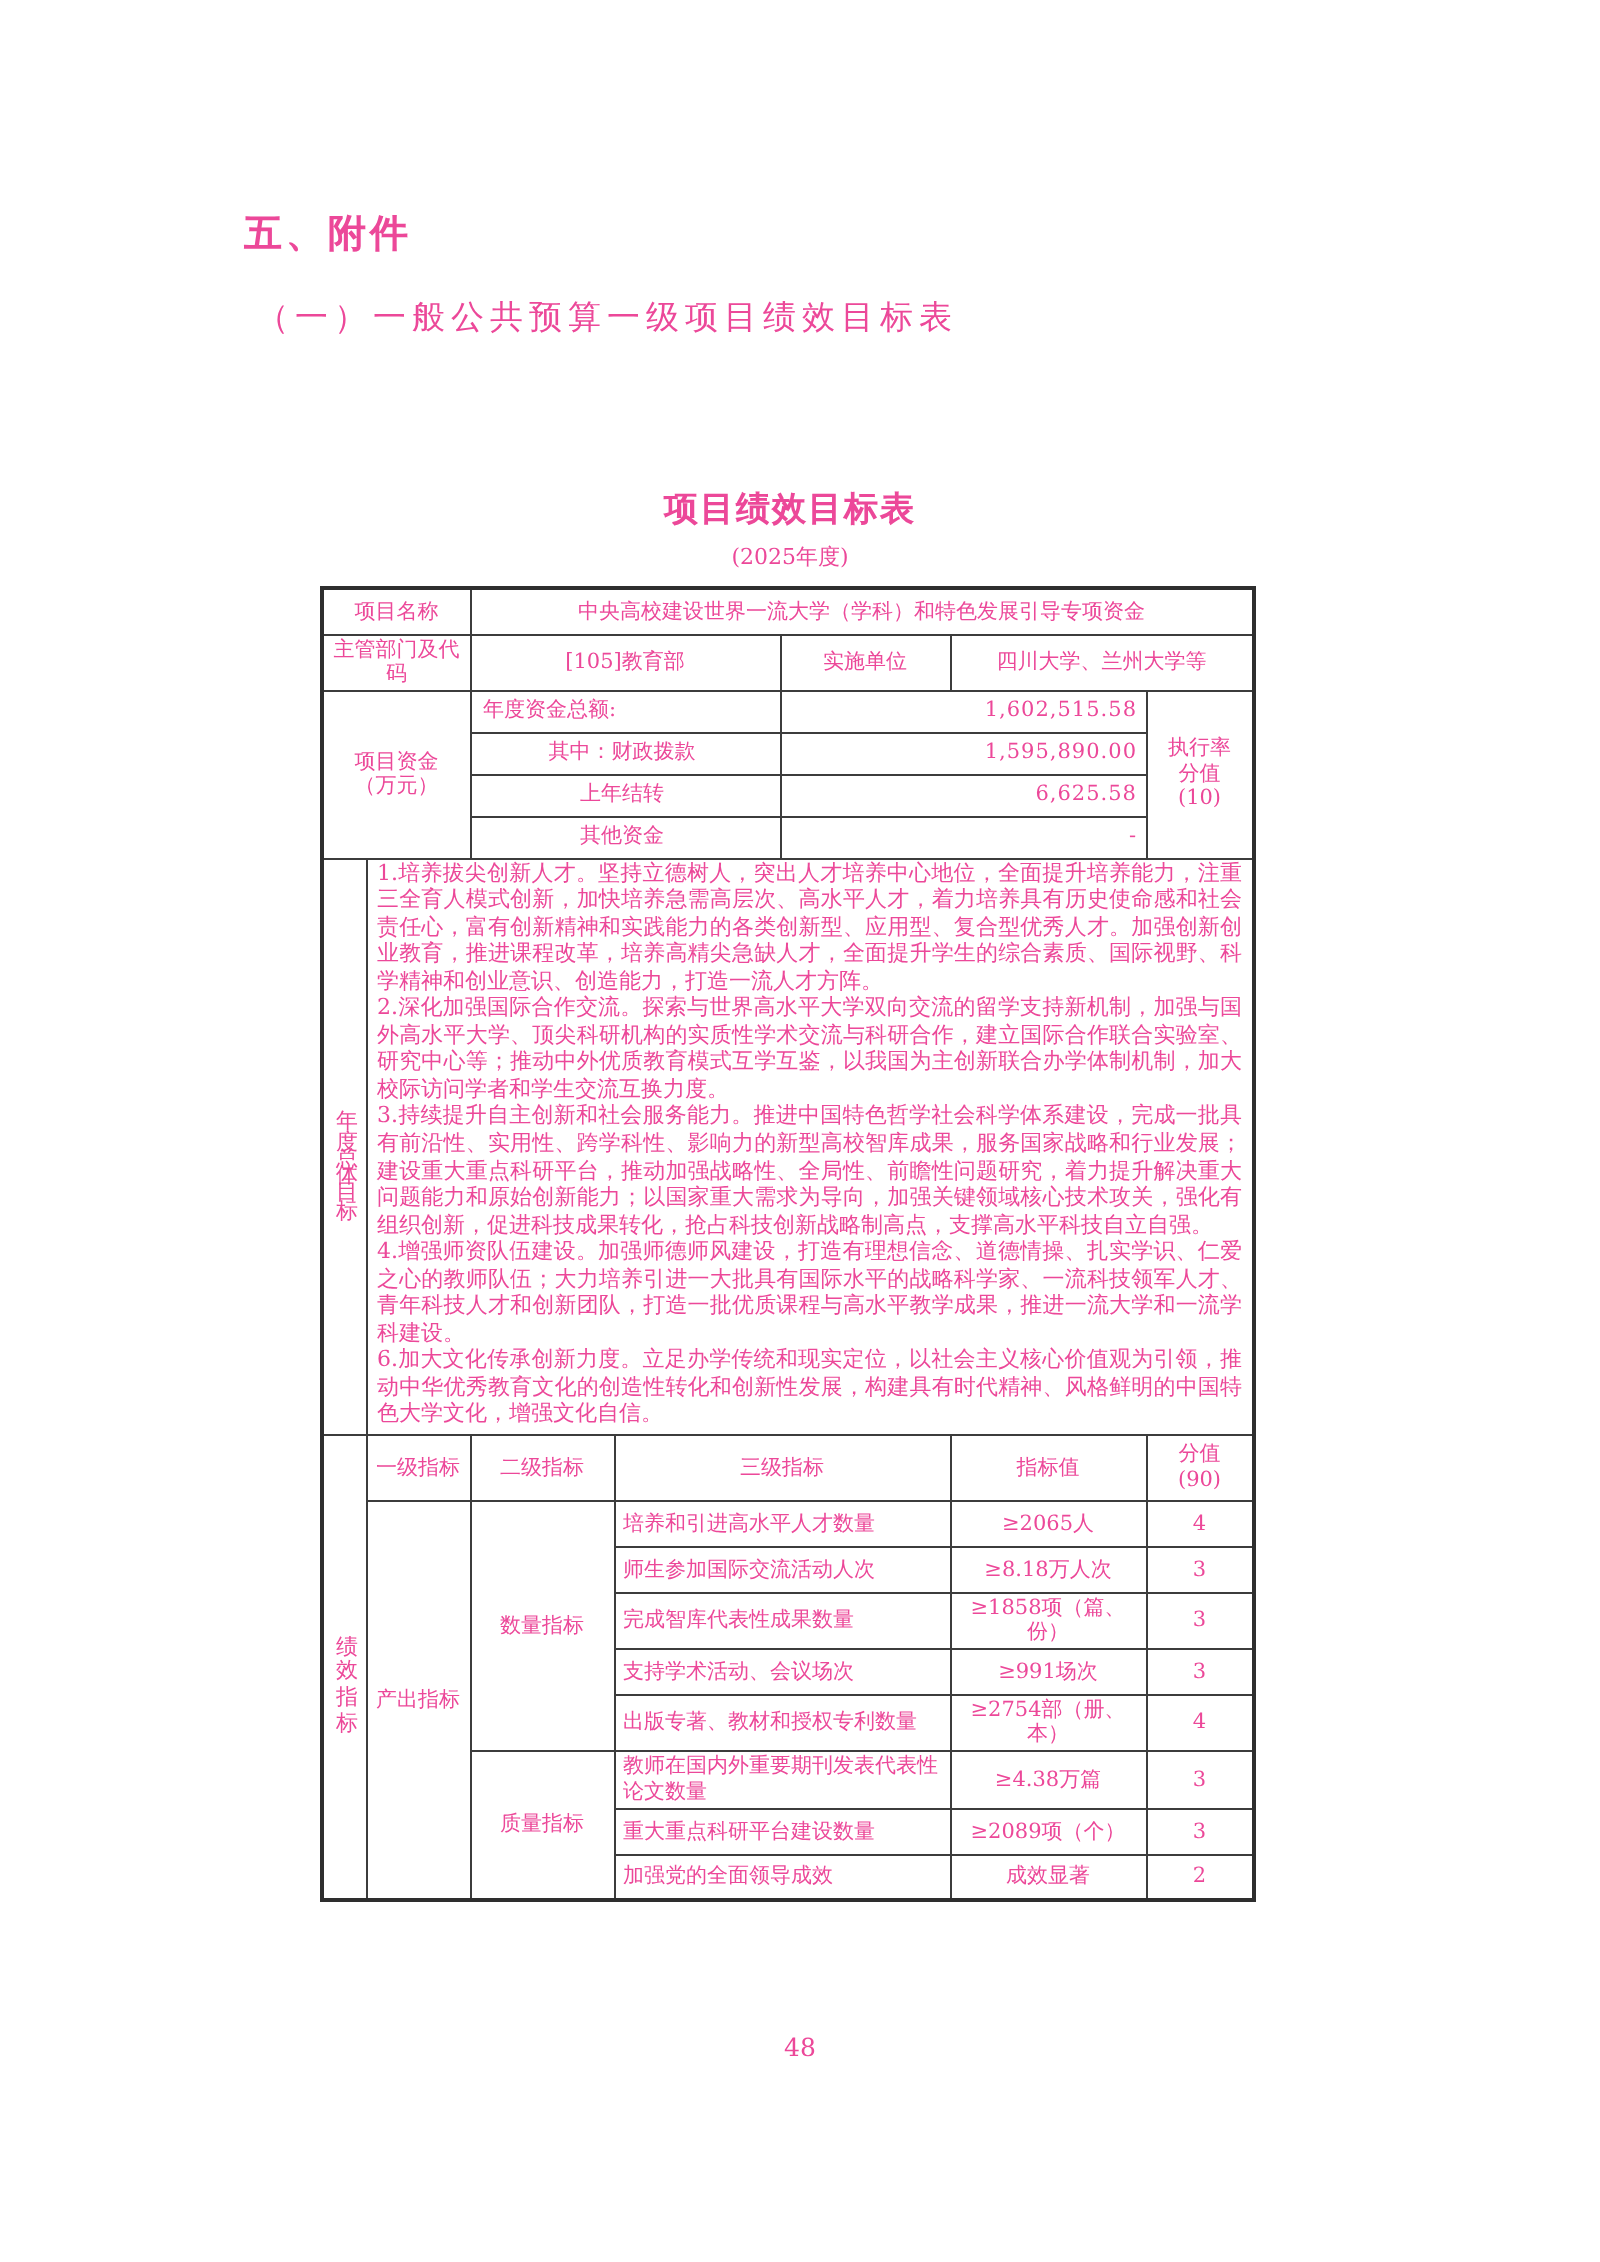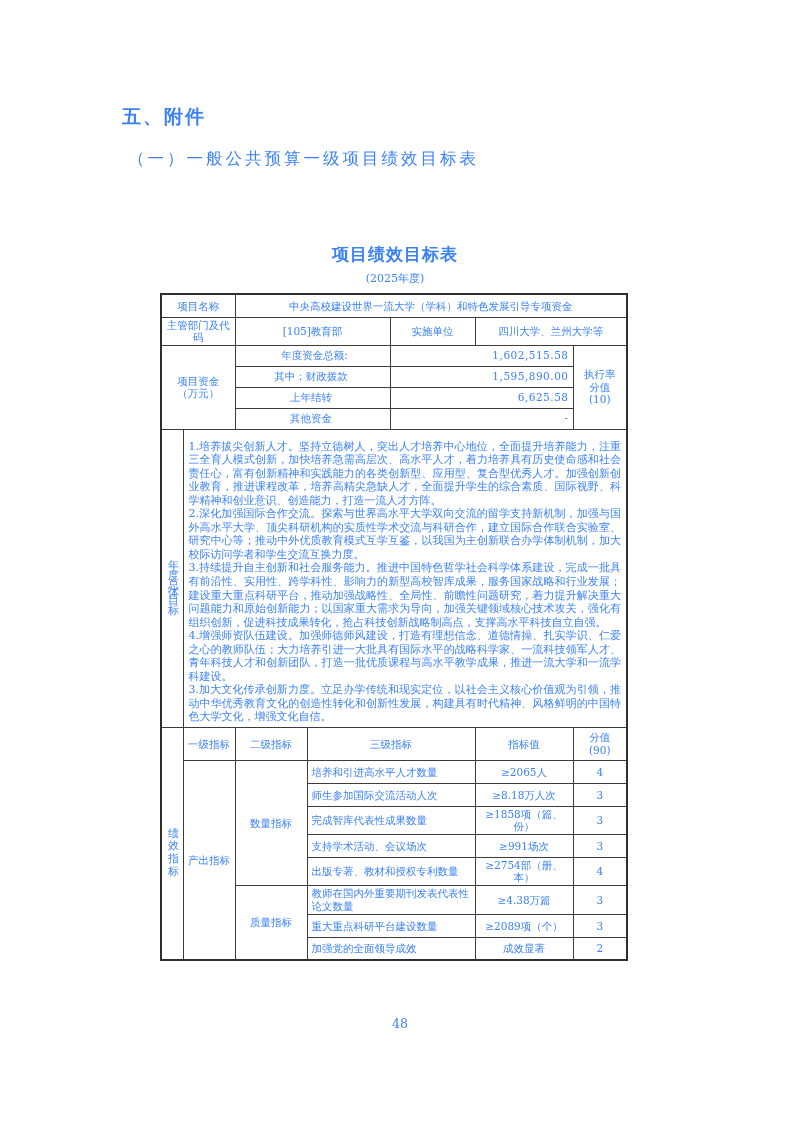--- a/index.html
+++ b/index.html
@@ -2,21 +2,21 @@
 <html><head>
 <meta charset="utf-8">
 <style>
   * { margin:0; padding:0; box-sizing:border-box; }
   html,body { background:#ffffff; }
   .page {
     position:relative;
     width:800px; height:1131px;
     background:#ffffff;
     font-family:"DejaVu Serif", serif;
-    color:#3b82f6;
+    color:#ec4899;
     overflow:hidden;
   }
   .h1 {
     position:absolute; left:122px; top:104px;
     font-family:"Liberation Sans", sans-serif;
     font-size:19px; font-weight:bold; letter-spacing:2px;
   }
   .h2 {
     position:absolute; left:128px; top:148px;
     font-size:16.5px; font-weight:normal; letter-spacing:3px;
@@ -29,24 +29,24 @@
   }
   .tbl-sub { text-align:center; font-size:11px; margin-top:5px; }
   table.main {
     border-collapse:collapse; table-layout:fixed;
     width:468px; margin-top:7px;
     border:2px solid #2e2e2e;
   }
   td { border:1px solid #3c3c3c; font-size:10.5px; vertical-align:middle; line-height:12.5px; padding:1px 2px; }
   .c { text-align:center; }
   .r { text-align:center; padding-right:5px; }
-  .l { text-align:center; padding-left:6px;margin-left:40px; }
+  .l { text-align:left; padding-left:6px;margin-left:40px; }
   .num { text-align:right; padding-right:4px; letter-spacing:0.5px; }
   .ind-name { text-align:left; padding-left:4px; padding-right:3px; }
-  .goals-cell { vertical-align:top; padding:10px 5px 3px 5px; }
+  .goals-cell { vertical-align:top; padding:0 5px 3px 5px; }
   .goals-cell p { font-size:11px; line-height:13.55px; text-align:justify; }
   .vcell { padding:0; }
   .vtext {
     writing-mode:vertical-rl; text-orientation:upright;
     margin:0 auto; font-size:11px;
   }
   .goals-v { letter-spacing:9px; }
   .perf-v { letter-spacing:13px; }
   .two-line span, .three-line span { display:block; text-align:center; }
   tr.rA1 { height:23px; } tr.rA2 { height:24px; }
@@ -123,21 +123,21 @@
 
       <tr class="rGoals">
         <td class="vcell">
           <div class="vtext goals-v">年度总体目标</div>
         </td>
         <td colspan="6" class="goals-cell">
           <p>1.培养拔尖创新人才。坚持立德树人，突出人才培养中心地位，全面提升培养能力，注重三全育人模式创新，加快培养急需高层次、高水平人才，着力培养具有历史使命感和社会责任心，富有创新精神和实践能力的各类创新型、应用型、复合型优秀人才。加强创新创业教育，推进课程改革，培养高精尖急缺人才，全面提升学生的综合素质、国际视野、科学精神和创业意识、创造能力，打造一流人才方阵。</p>
           <p>2.深化加强国际合作交流。探索与世界高水平大学双向交流的留学支持新机制，加强与国外高水平大学、顶尖科研机构的实质性学术交流与科研合作，建立国际合作联合实验室、研究中心等；推动中外优质教育模式互学互鉴，以我国为主创新联合办学体制机制，加大校际访问学者和学生交流互换力度。</p>
           <p>3.持续提升自主创新和社会服务能力。推进中国特色哲学社会科学体系建设，完成一批具有前沿性、实用性、跨学科性、影响力的新型高校智库成果，服务国家战略和行业发展；建设重大重点科研平台，推动加强战略性、全局性、前瞻性问题研究，着力提升解决重大问题能力和原始创新能力；以国家重大需求为导向，加强关键领域核心技术攻关，强化有组织创新，促进科技成果转化，抢占科技创新战略制高点，支撑高水平科技自立自强。</p>
           <p>4.增强师资队伍建设。加强师德师风建设，打造有理想信念、道德情操、扎实学识、仁爱之心的教师队伍；大力培养引进一大批具有国际水平的战略科学家、一流科技领军人才、青年科技人才和创新团队，打造一批优质课程与高水平教学成果，推进一流大学和一流学科建设。</p>
-          <p>3.加大文化传承创新力度。立足办学传统和现实定位，以社会主义核心价值观为引领，推动中华优秀教育文化的创造性转化和创新性发展，构建具有时代精神、风格鲜明的中国特色大学文化，增强文化自信。</p>
+          <p>6.加大文化传承创新力度。立足办学传统和现实定位，以社会主义核心价值观为引领，推动中华优秀教育文化的创造性转化和创新性发展，构建具有时代精神、风格鲜明的中国特色大学文化，增强文化自信。</p>
         </td>
       </tr>
 
       <tr class="rHead">
         <td rowspan="9" class="vcell">
           <div class="vtext perf-v">绩效指标</div>
         </td>
         <td class="c">一级指标</td>
         <td class="c">二级指标</td>
         <td colspan="2" class="c">三级指标</td>

